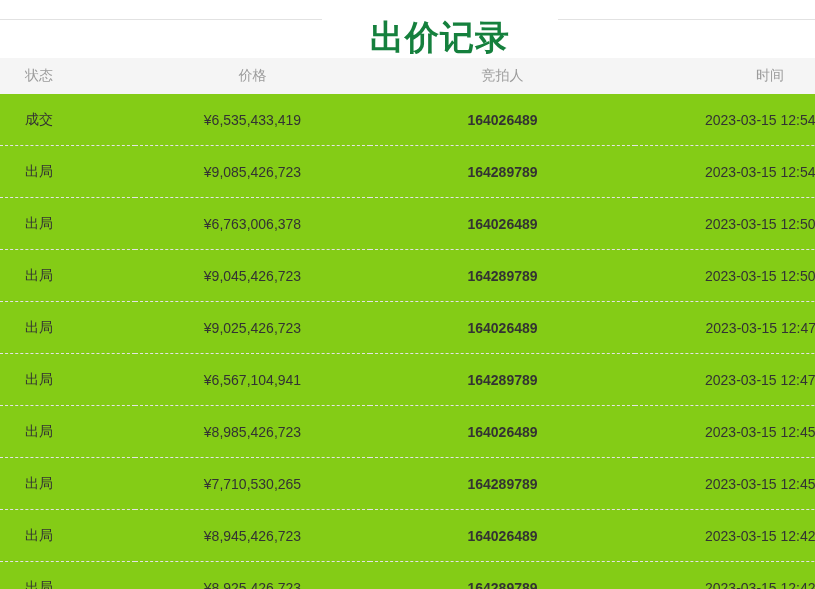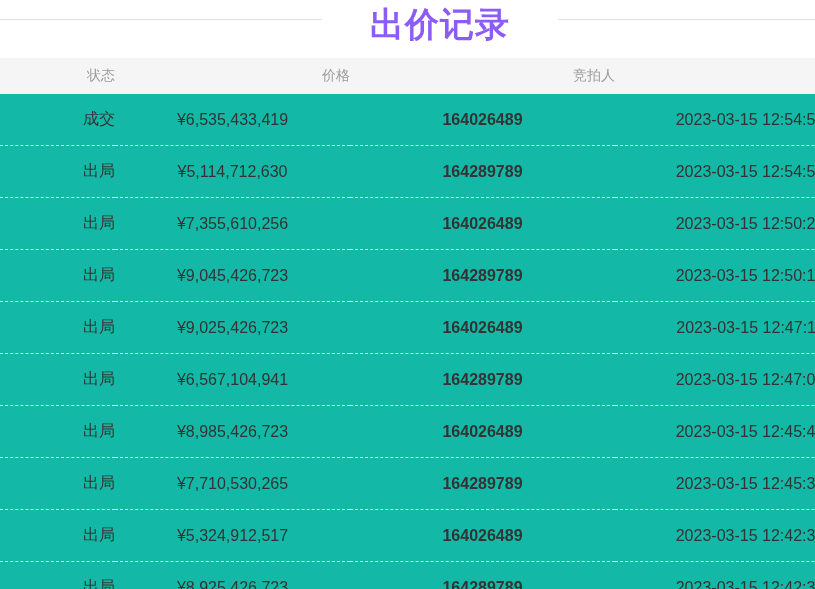--- a/index.html
+++ b/index.html
@@ -27,57 +27,57 @@
     position: absolute;
     left: 0;
     right: 0;
     top: 19px;
     border-top: 1px solid #e2e2e2;
     height: 0;
   }
   .page-title {
     position: relative;
     display: inline-block;
-    margin: 4px;
+    margin: 17px;
     padding: 0 48px;
     background: #ffffff;
-    color: #8b5cf6;
+    color: #15803d;
     font-size: 34px;
     font-weight: 700;
     line-height: 40px;
     letter-spacing: 1px;
   }
   
   table.bid-table {
     width: 880px;
     border-collapse: collapse;
     table-layout: fixed;
   }
   .bid-table thead th {
     background: #f5f5f5;
     color: #9c9c9c;
     font-weight: 400;
     font-size: 14px;
     height: 36px;
-    text-align: right;
+    text-align: center;
     padding: 0;
   }
   .bid-table tbody td {
     height: 51px;
-    font-size: 16px;
+    font-size: 14px;
     color: #333333;
     text-align: center;
     padding: 0;
     border-bottom: 1px dashed #e3e3e3;
-    background: #14b8a6;
+    background: #84cc16;
   }
   .bid-table th.col-status,
   .bid-table td.col-status {
-    text-align: right;
-    padding-left: 5px;
+    text-align: left;
+    padding-left: 25px;
   }
   .col-status { width: 110px; }
   .col-price  { width: 235px; }
   .col-bidder { width: 265px; font-weight: bold; }
   .col-time   { width: 270px; }
 </style>
 </head>
 <body>
 
 <div class="page">
@@ -98,27 +98,27 @@
     </thead>
     <tbody>
       <tr>
         <td class="col-status">成交</td>
         <td class="col-price">¥6,535,433,419</td>
         <td class="col-bidder">164026489</td>
         <td class="col-time">2023-03-15 12:54:59</td>
       </tr>
       <tr>
         <td class="col-status">出局</td>
-        <td class="col-price">¥5,114,712,630</td>
+        <td class="col-price">¥9,085,426,723</td>
         <td class="col-bidder">164289789</td>
         <td class="col-time">2023-03-15 12:54:51</td>
       </tr>
       <tr>
         <td class="col-status">出局</td>
-        <td class="col-price">¥7,355,610,256</td>
+        <td class="col-price">¥6,763,006,378</td>
         <td class="col-bidder">164026489</td>
         <td class="col-time">2023-03-15 12:50:21</td>
       </tr>
       <tr>
         <td class="col-status">出局</td>
         <td class="col-price">¥9,045,426,723</td>
         <td class="col-bidder">164289789</td>
         <td class="col-time">2023-03-15 12:50:14</td>
       </tr>
       <tr>
@@ -140,21 +140,21 @@
         <td class="col-time">2023-03-15 12:45:42</td>
       </tr>
       <tr>
         <td class="col-status">出局</td>
         <td class="col-price">¥7,710,530,265</td>
         <td class="col-bidder">164289789</td>
         <td class="col-time">2023-03-15 12:45:38</td>
       </tr>
       <tr>
         <td class="col-status">出局</td>
-        <td class="col-price">¥5,324,912,517</td>
+        <td class="col-price">¥8,945,426,723</td>
         <td class="col-bidder">164026489</td>
         <td class="col-time">2023-03-15 12:42:35</td>
       </tr>
       <tr>
         <td class="col-status">出局</td>
         <td class="col-price">¥8,925,426,723</td>
         <td class="col-bidder">164289789</td>
         <td class="col-time">2023-03-15 12:42:31</td>
       </tr>
     </tbody>

